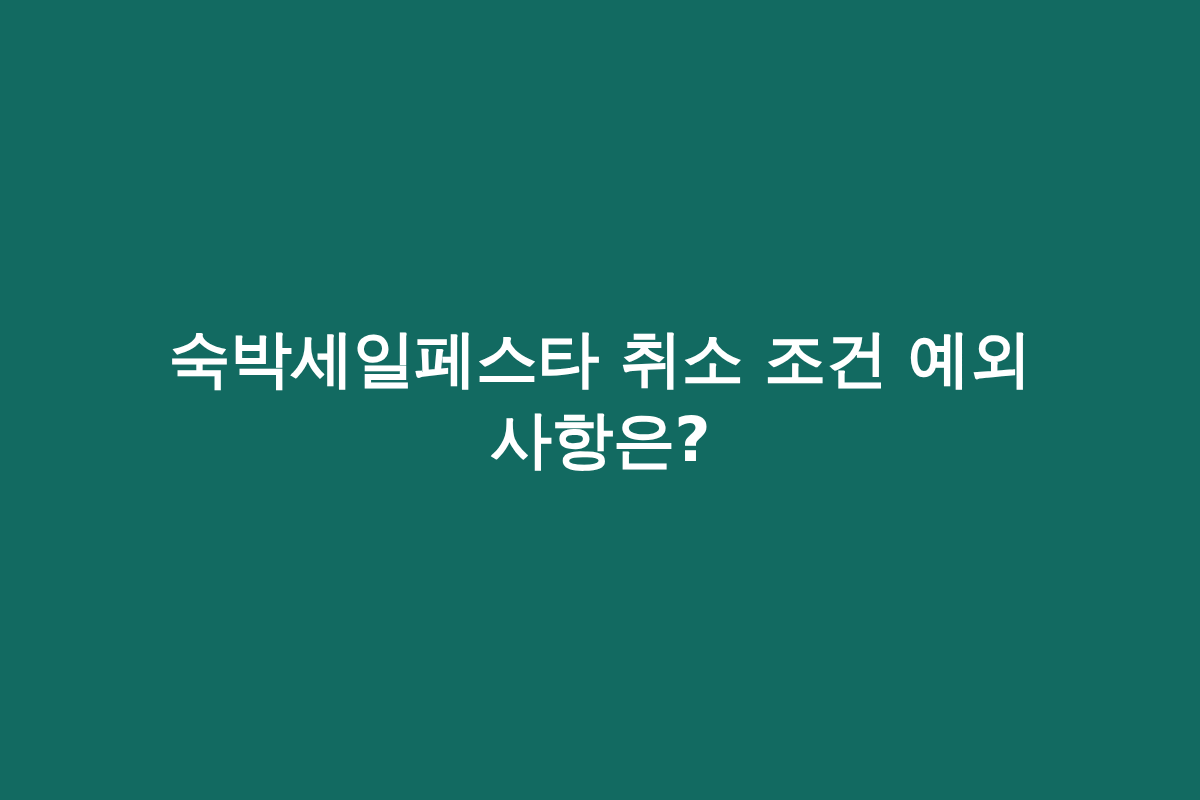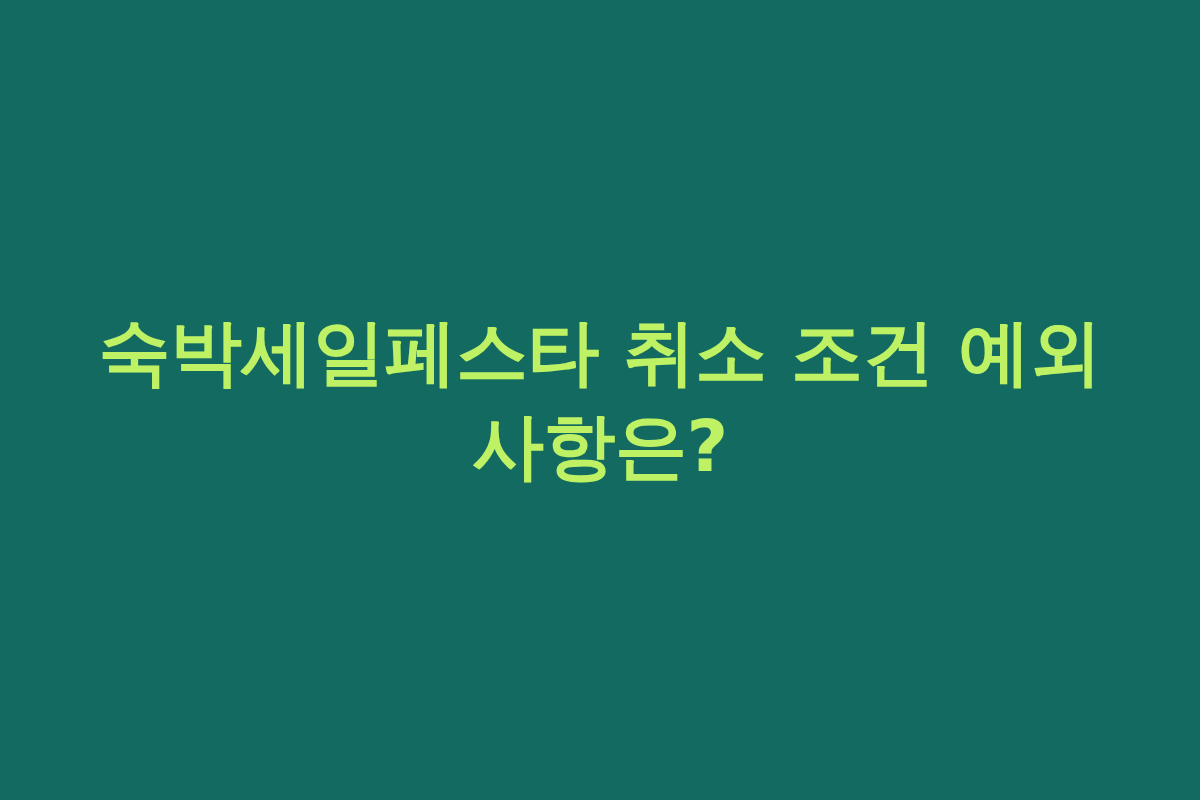--- a/index.html
+++ b/index.html
@@ -27,25 +27,25 @@
   }
 
   .headline {
     display: block;
     width: 1060px;
     margin: 8px;
     padding: 0;
     text-align: center;
     font-family: "DejaVu Sans", "Liberation Sans", sans-serif;
     font-weight: 700;
-    font-size: 72px;
+    font-size: 62px;
     line-height: 1.30;
     letter-spacing: -0.5px;
     word-break: keep-all;
-    color: #bef264;
+    color: #ffffff;
     text-rendering: optimizeLegibility;
   }
 </style>
 </head>
 <body>
 
 <div class="card">
 
   <h1 class="headline">숙박세일페스타 취소 조건 예외 사항은?</h1>
 

